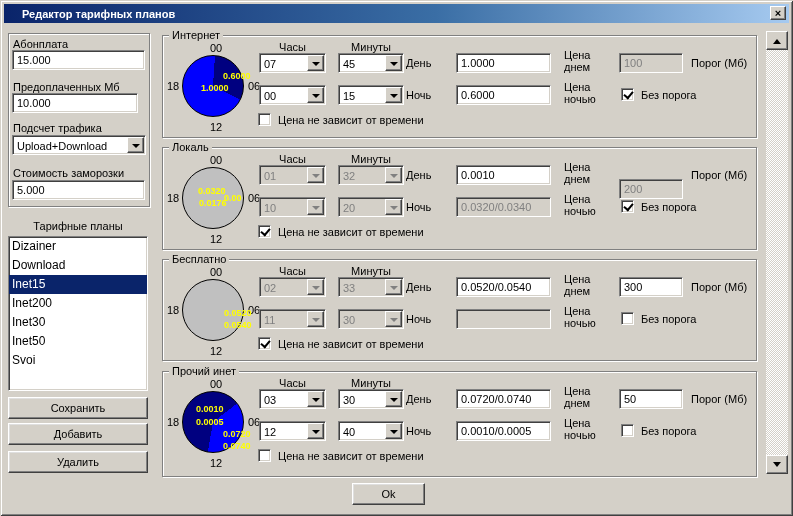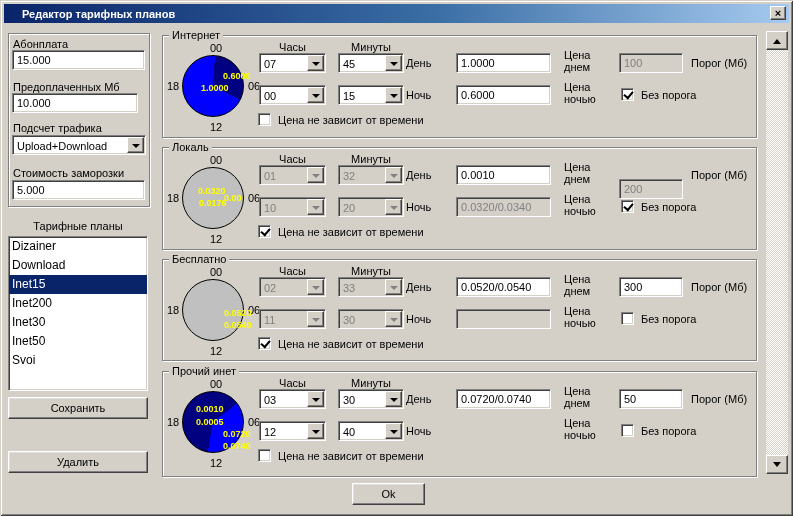--- a/index.html
+++ b/index.html
@@ -118,20 +118,21 @@
     <div class="li">Dizainer</div>
     <div class="li">Download</div>
     <div class="li selected">Inet15</div>
     <div class="li">Inet200</div>
     <div class="li">Inet30</div>
     <div class="li">Inet50</div>
     <div class="li">Svoi</div>
   </div>
 
   <div class="btn" style="left:8px;top:397px;width:140px;height:22px;">Сохранить</div>
+  <div class="btn" style="left:8px;top:423px;width:140px;height:22px;">Добавить</div>
   <div class="btn" style="left:8px;top:451px;width:140px;height:22px;">Удалить</div>
 
   <div class="groupbox" style="top:35px;height:103px;">
     <span class="legend">Интернет</span>
     <div class="pie-wrap" style="left:3px;top:6px;">
       <span class="clk" style="left:0;right:0;top:0;text-align:center;">00</span>
       <div class="pie pie-g0"></div>
       <span class="clk" style="left:1px;top:38px;">18</span>
       <span class="clk" style="left:82px;top:38px;">06</span>
       <span class="clk" style="left:0;right:0;top:79px;text-align:center;">12</span>
@@ -334,20 +335,21 @@
     </div>
     <div class="combo" style="left:175px;top:49px;width:66px;">
       <span class="ct">40</span>
       <span class="cbn">
           <span class="arr"></span>
         </span>
     </div>
     <span class="label" style="left:243px;top:21px;">День</span>
     <span class="label" style="left:243px;top:53px;">Ночь</span>
     <div class="sunken field" style="left:293px;top:17px;width:95px;">0.0720/0.0740</div>
+    <div class="sunken field" style="left:293px;top:49px;width:95px;">0.0010/0.0005</div>
     <div class="twoline" style="left:401px;top:13px;">
       <div>Цена</div>
         <div>днем</div>
     </div>
     <div class="twoline" style="left:401px;top:45px;">
       <div>Цена</div>
         <div>ночью</div>
     </div>
     <div class="sunken field" style="left:456px;top:17px;width:64px;">50</div>
     <span class="label" style="left:528px;top:21px;">Порог (Мб)</span>

